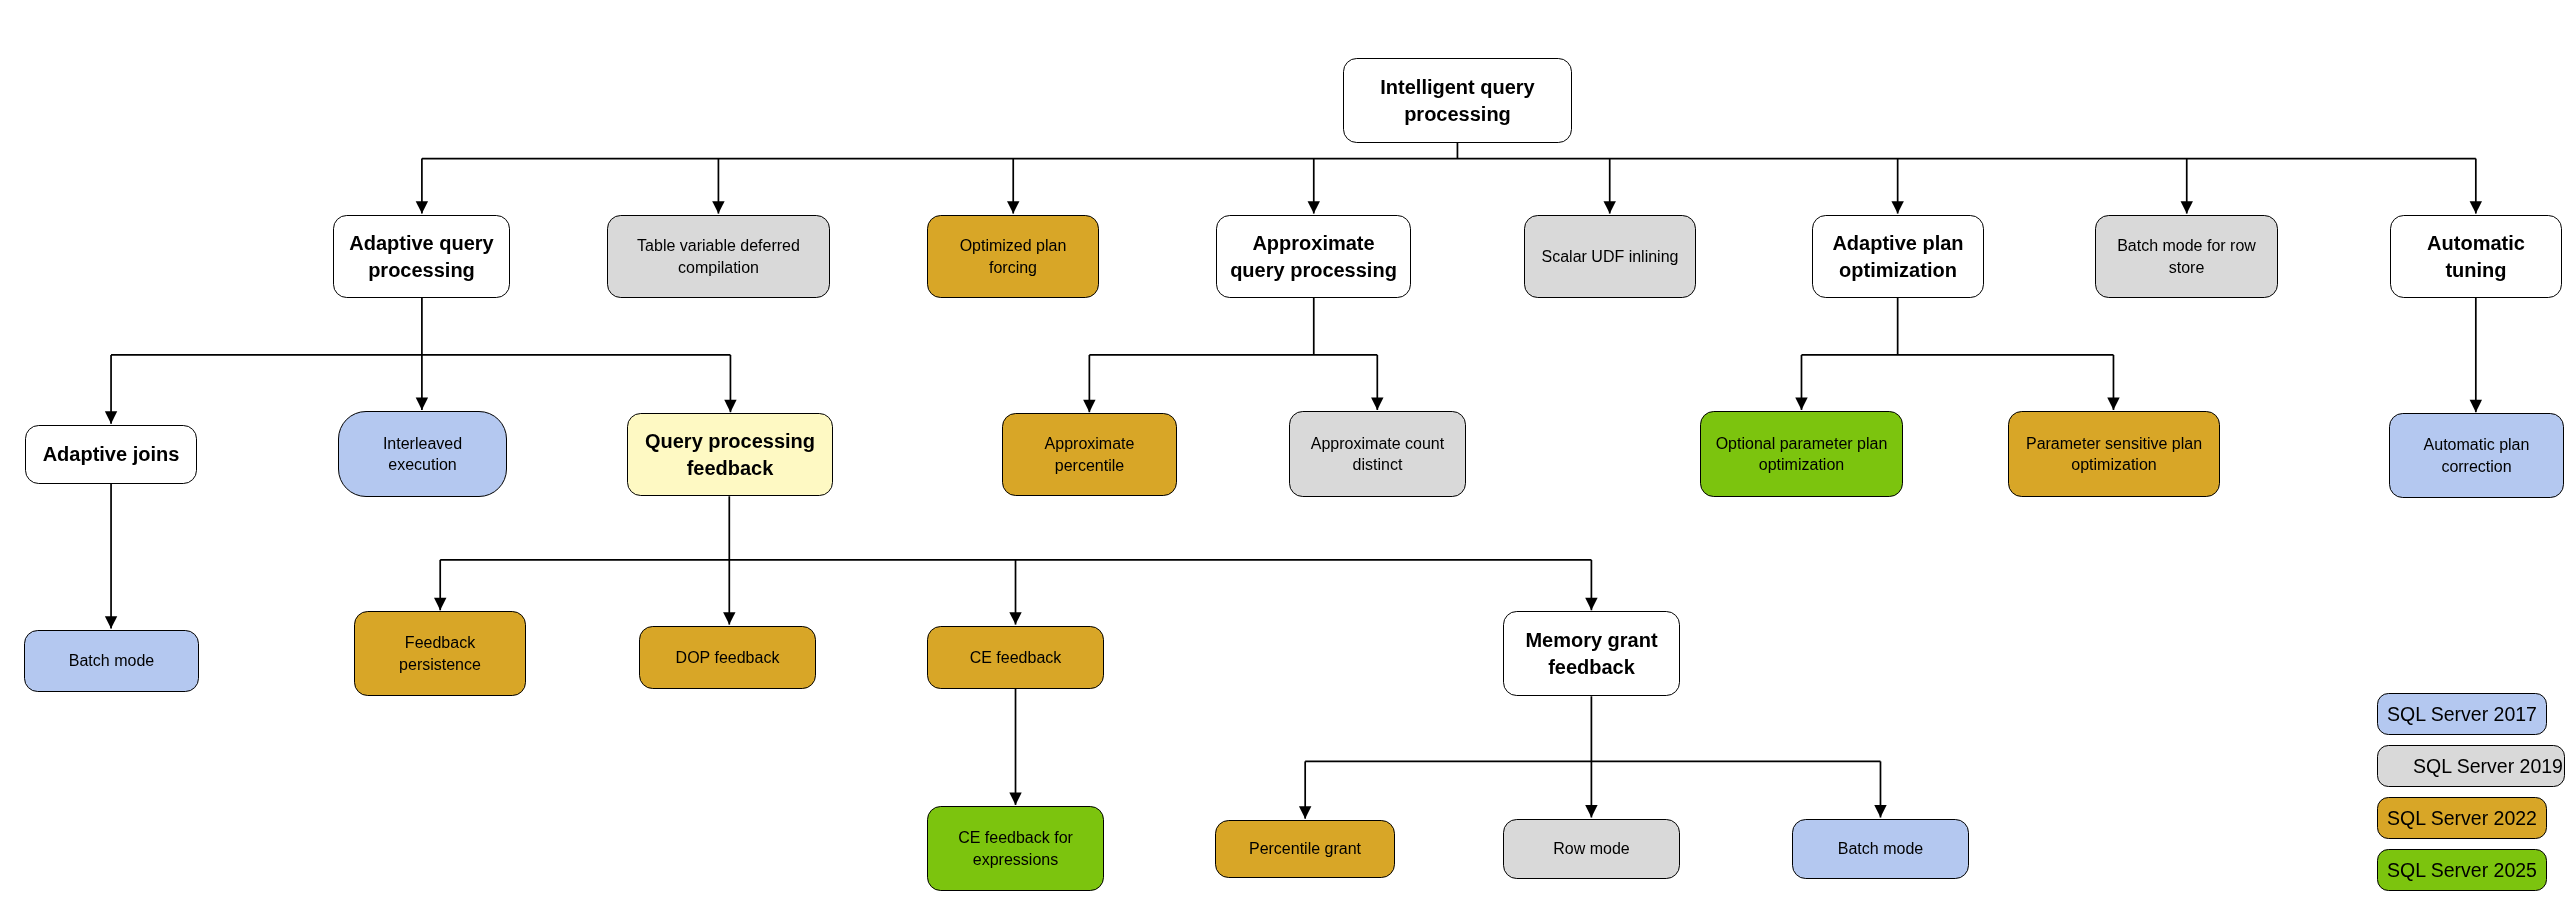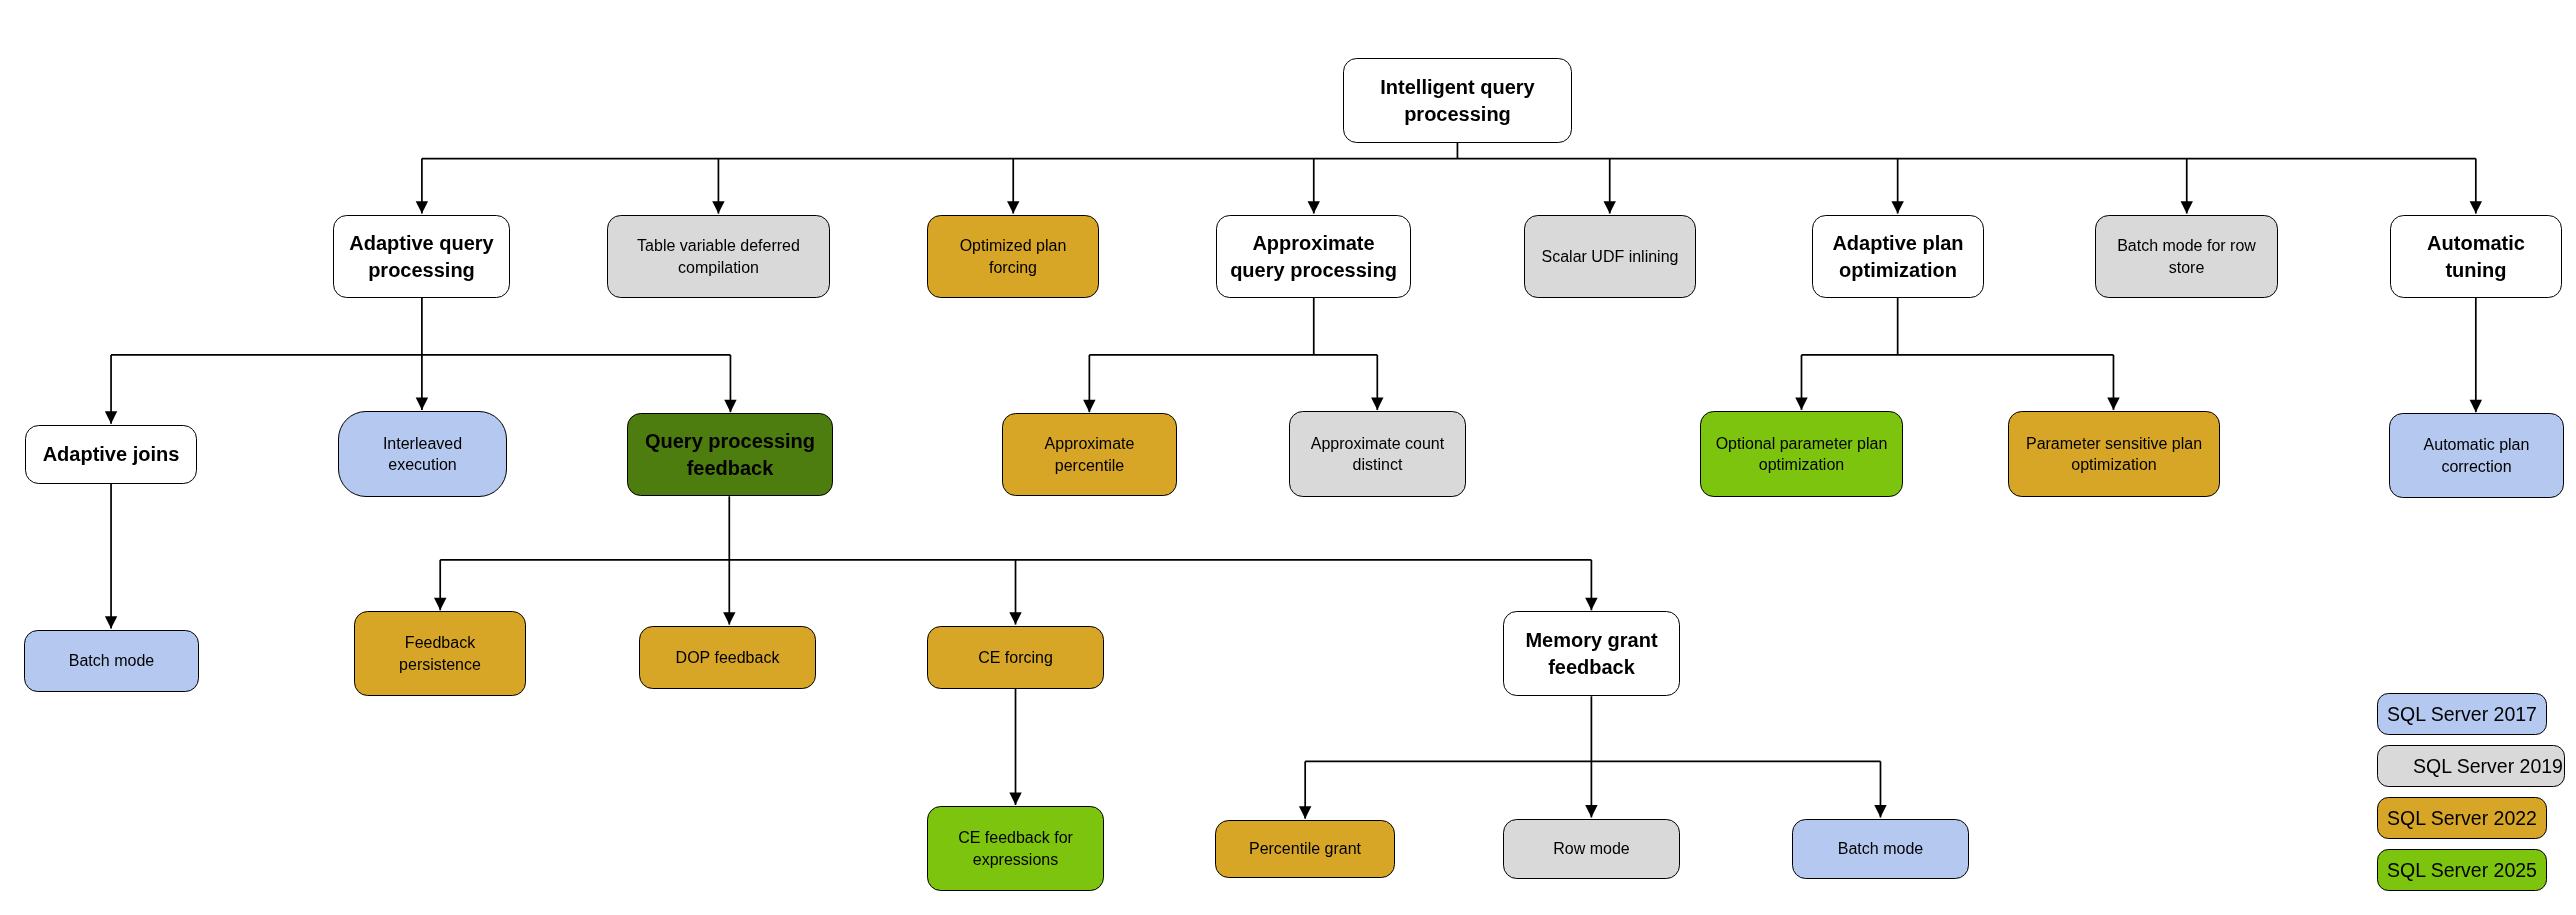--- a/index.html
+++ b/index.html
@@ -114,30 +114,30 @@
   <div class="node" id="n1" data-category="white" style="background: rgb(255, 255, 255);">Adaptive query processing</div>
   <div class="node" id="n2" data-category="sql2019" style="background: rgb(217, 217, 217);">Table variable deferred compilation</div>
   <div class="node" id="n3" data-category="sql2022" style="background: rgb(216, 166, 39);">Optimized plan forcing</div>
   <div class="node" id="n4" data-category="white" style="background: rgb(255, 255, 255);">Approximate query processing</div>
   <div class="node" id="n5" data-category="sql2019" style="background: rgb(217, 217, 217);">Scalar UDF inlining</div>
   <div class="node" id="n6" data-category="white" style="background: rgb(255, 255, 255);">Adaptive plan optimization</div>
   <div class="node" id="n7" data-category="sql2019" style="background: rgb(217, 217, 217);">Batch mode for row store</div>
   <div class="node" id="n8" data-category="white" style="background: rgb(255, 255, 255);">Automatic tuning</div>
   <div class="node" id="n9" data-category="white" style="background: rgb(255, 255, 255);">Adaptive joins</div>
   <div class="node" id="n10" data-category="sql2017" style="background: rgb(180, 200, 240); border-radius: 28px;">Interleaved execution</div>
-  <div class="node" id="n11" data-category="white" style="background: #4d7c0f;">Query processing feedback</div>
+  <div class="node" id="n11" data-category="white" style="background: #fef9c3;">Query processing feedback</div>
   <div class="node" id="n12" data-category="sql2022" style="background: rgb(216, 166, 39);">Approximate percentile</div>
   <div class="node" id="n13" data-category="sql2019" style="background: rgb(217, 217, 217);">Approximate count distinct</div>
   <div class="node" id="n15" data-category="sql2022" style="background: rgb(216, 166, 39);">Parameter sensitive plan optimization</div>
   <div class="node" id="n14" data-category="sql2025" style="background: rgb(124, 196, 14);">Optional parameter plan optimization</div>
   <div class="node" id="n16" data-category="sql2017" style="background: rgb(180, 200, 240);">Automatic plan correction</div>
   <div class="node" id="n17" data-category="sql2017" style="background: rgb(180, 200, 240);">Batch mode</div>
   <div class="node" id="n18" data-category="sql2022" style="background: rgb(216, 166, 39);">Feedback persistence</div>
   <div class="node" id="n19" data-category="sql2022" style="background: rgb(216, 166, 39);">DOP feedback</div>
-  <div class="node" id="n20" data-category="sql2022" style="background: rgb(216, 166, 39);">CE forcing</div>
+  <div class="node" id="n20" data-category="sql2022" style="background: rgb(216, 166, 39);">CE feedback</div>
   <div class="node" id="n21" data-category="white" style="background: rgb(255, 255, 255);">Memory grant feedback</div>
   <div class="node" id="n22" data-category="sql2025" style="background: rgb(124, 196, 14);">CE feedback for expressions</div>
   <div class="node" id="n23" data-category="sql2022" style="background: rgb(216, 166, 39);">Percentile grant</div>
   <div class="node" id="n24" data-category="sql2019" style="background: rgb(217, 217, 217);">Row mode</div>
   <div class="node" id="n25" data-category="sql2017" style="background: rgb(180, 200, 240);">Batch mode</div>
 
   <div>
     <div class="legend-box" id="g0" data-category="sql2017" style="background: rgb(180, 200, 240);">SQL Server 2017</div>
     <div class="legend-box" id="g1" data-category="sql2019" style="background: rgb(217, 217, 217);">SQL Server 2019</div>
     <div class="legend-box" id="g2" data-category="sql2022" style="background: rgb(216, 166, 39);">SQL Server 2022</div>

